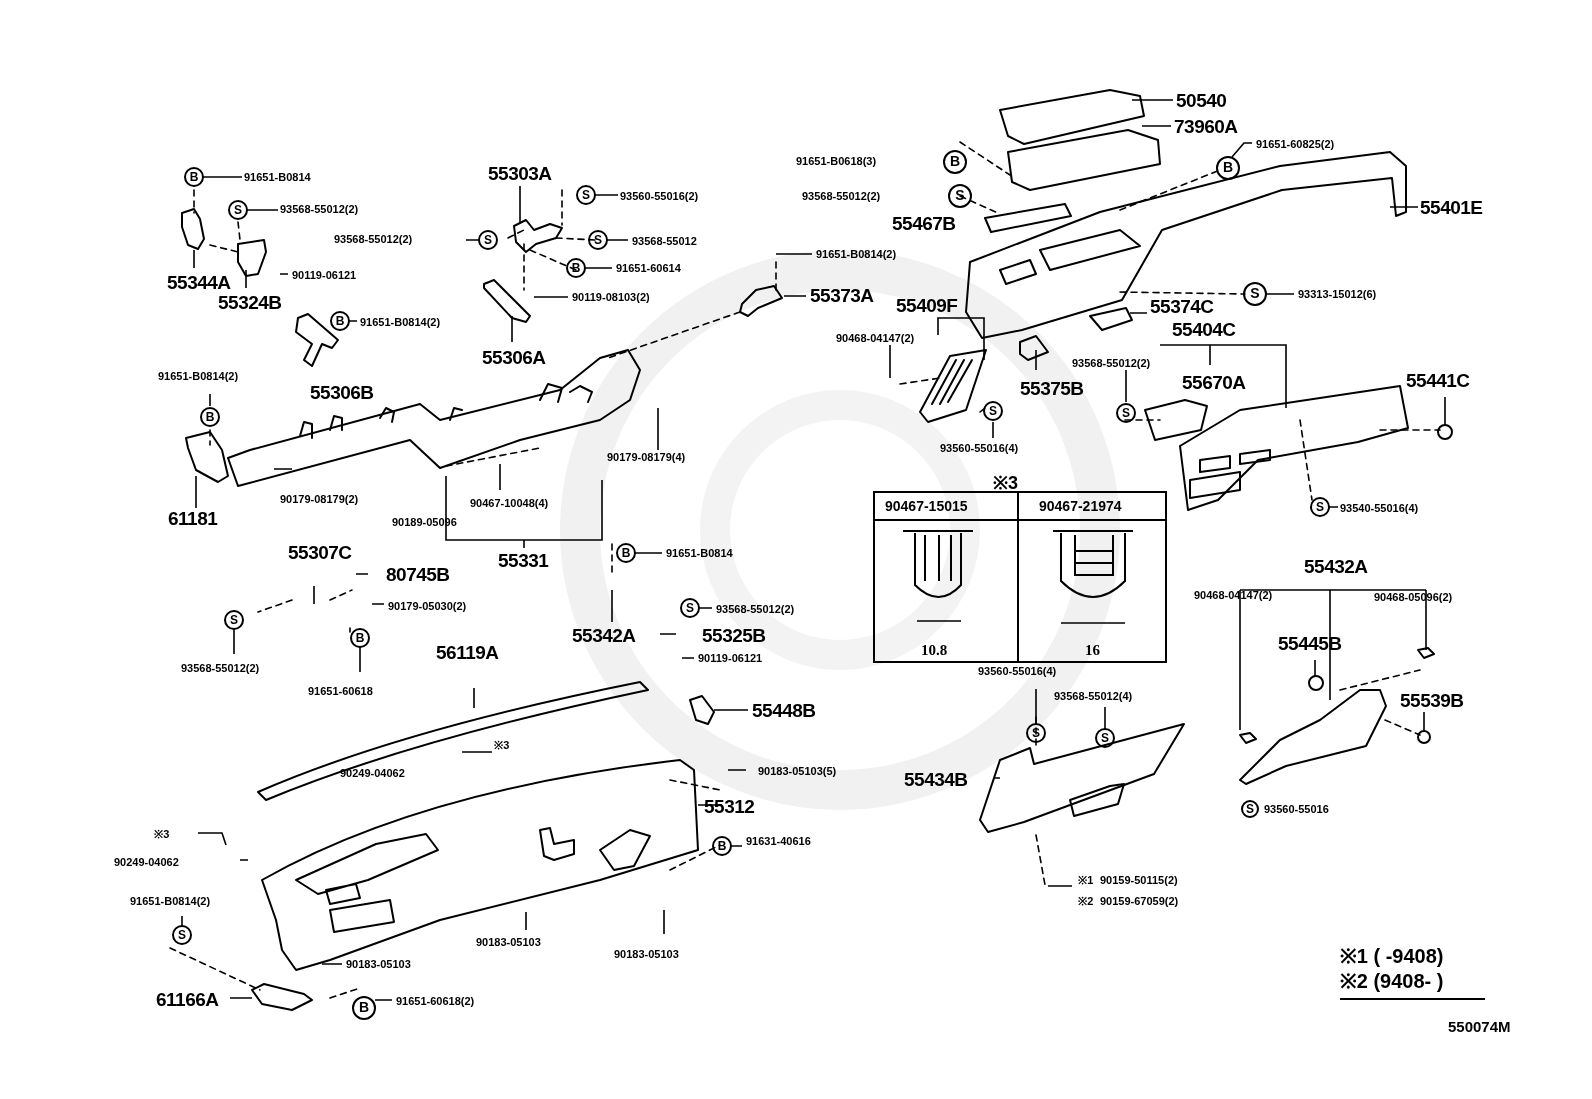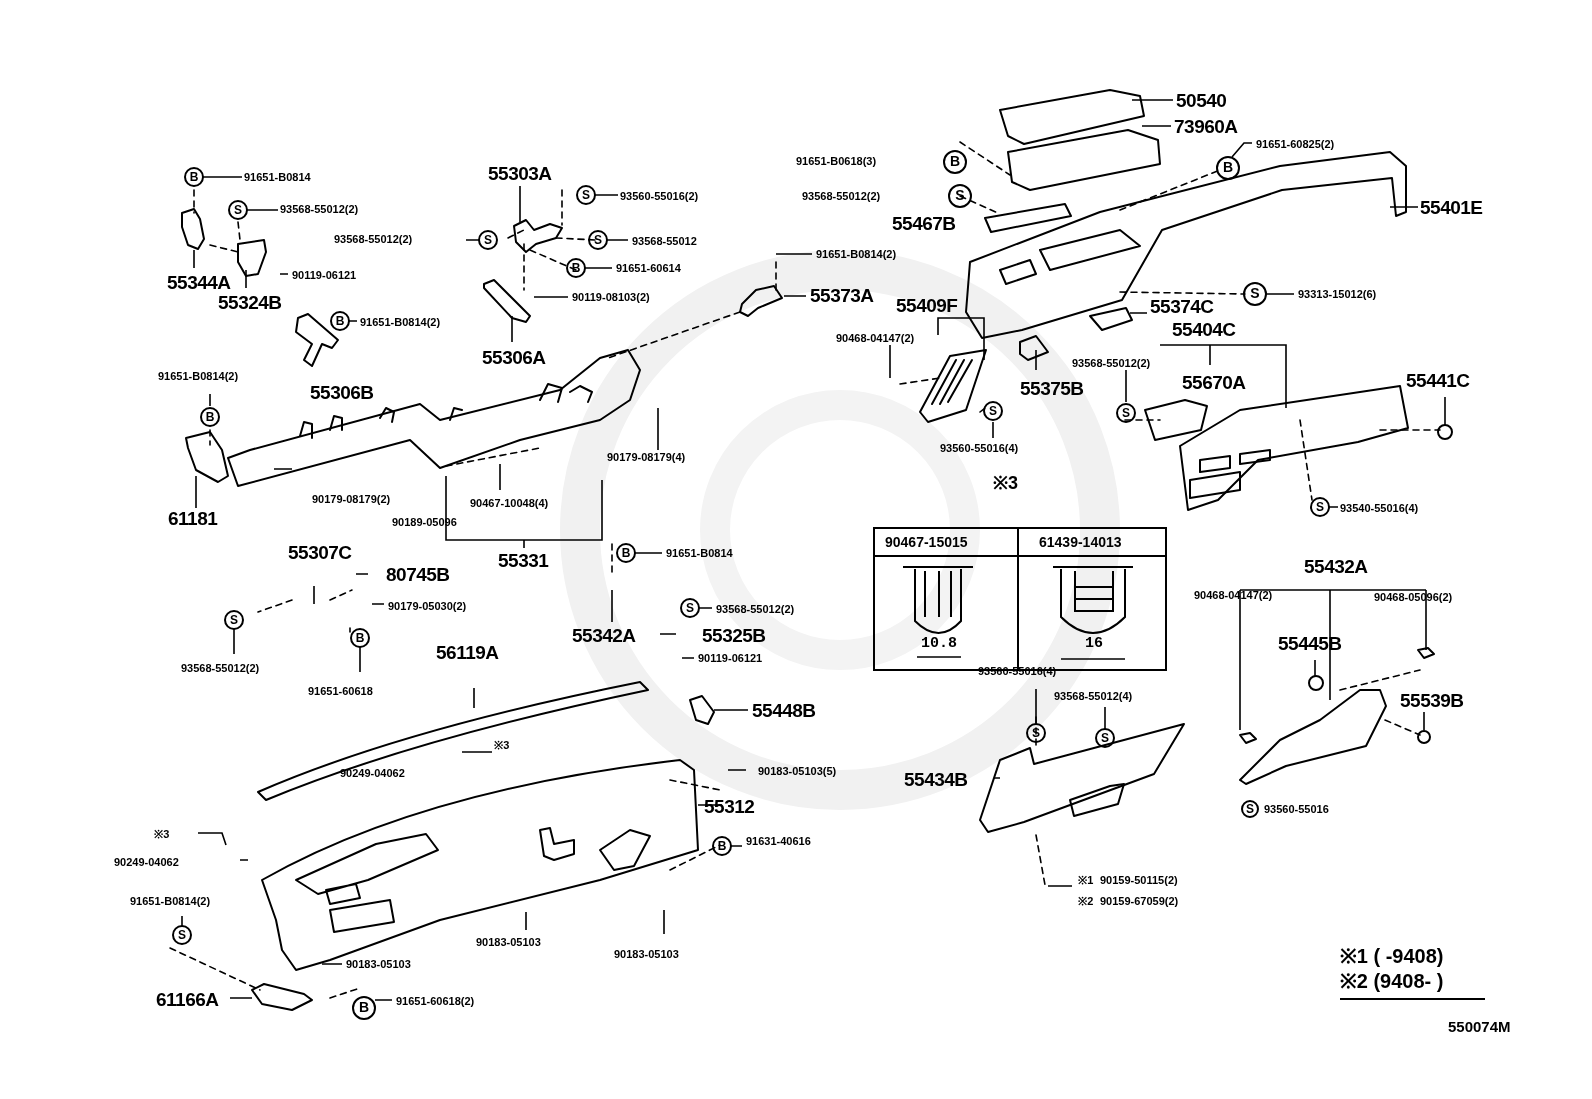--- a/index.html
+++ b/index.html
@@ -7,27 +7,27 @@
          font-family:"DejaVu Sans Mono", monospace; color:#000; }
   #canvas { position:absolute; left:0; top:0; width:1592px; height:1099px; }
   .lbl { position:absolute; font-family:"Liberation Sans", sans-serif; font-weight:bold;
          white-space:nowrap; line-height:1; transform:translateY(-50%); color:#000; }
   .big { font-size:19px; letter-spacing:-0.5px; }
   .sm  { font-size:11px; letter-spacing:0px; }
   .watermark { position:absolute; left:560px; top:250px; width:560px; height:560px;
                border-radius:50%; border:40px solid #f1f1f1; box-sizing:border-box; }
   .watermark2 { position:absolute; left:700px; top:390px; width:280px; height:280px;
                 border-radius:50%; border:30px solid #f3f3f3; box-sizing:border-box; }
-  .clip-table { position:absolute; left:873px; top:491px; width:294px; height:144px;
-                border:2px solid #000; box-sizing:border-box;margin-top:36px; }
+  .clip-table { position:absolute; left:873px; top:491px; width:294px; height:172px;
+                border:2px solid #000; box-sizing:border-box; }
   .clip-table .hdr { position:absolute; top:0; height:26px; width:100%; border-bottom:2px solid #000; }
   .clip-table .divider { position:absolute; left:142px; top:0; bottom:0; border-left:2px solid #000; }
   .clip-table .cell-label { position:absolute; top:5px; font-family:"Liberation Sans", sans-serif;
                             font-weight:bold; font-size:14px; }
-  .clip-table .dim { position:absolute; bottom:17px; font-family:Liberation Mono, monospace;
+  .clip-table .dim { position:absolute; bottom:2px; font-family:Liberation Serif, serif;
                      font-weight:bold; font-size:15px;text-align:center; }
   .clip-title { position:absolute; left:993px; top:470px; font-family:"Liberation Sans", sans-serif;
                 font-weight:bold; font-size:18px; }
   .footnote { position:absolute; left:1340px; top:944px; width:145px; border-bottom:2px solid #000;
               padding-bottom:4px; }
   .footnote div { font-family:"Liberation Sans", sans-serif; font-weight:bold; font-size:20px; line-height:1.25; }
   .ref-code { position:absolute; left:1448px; top:1018px; font-family:"Liberation Sans", sans-serif;
               font-weight:bold; font-size:15px; }
 </style>
 </head>
@@ -165,21 +165,21 @@
 <span class="lbl sm" style="left:620px;top:196px">93560-55016(2)</span>
 <span class="lbl sm" style="left:334px;top:239px">93568-55012(2)</span>
 <span class="lbl sm" style="left:632px;top:241px">93568-55012</span>
 <span class="lbl sm" style="left:616px;top:268px">91651-60614</span>
 <span class="lbl sm" style="left:572px;top:297px">90119-08103(2)</span>
 <span class="lbl big" style="left:482px;top:357px">55306A</span>
 <span class="lbl sm" style="left:816px;top:254px">91651-B0814(2)</span>
 <span class="lbl big" style="left:810px;top:295px">55373A</span>
 <span class="lbl sm" style="left:158px;top:376px">91651-B0814(2)</span>
 <span class="lbl big" style="left:168px;top:518px">61181</span>
-<span class="lbl sm" style="left:312px;top:499px">90179-08179(2)</span>
+<span class="lbl sm" style="left:280px;top:499px">90179-08179(2)</span>
 <span class="lbl sm" style="left:392px;top:522px">90189-05096</span>
 <span class="lbl sm" style="left:470px;top:503px">90467-10048(4)</span>
 <span class="lbl big" style="left:498px;top:560px">55331</span>
 <span class="lbl sm" style="left:607px;top:457px">90179-08179(4)</span>
 
 <span class="lbl big" style="left:1176px;top:100px">50540</span>
 <span class="lbl big" style="left:1174px;top:126px">73960A</span>
 <span class="lbl sm" style="left:796px;top:161px">91651-B0618(3)</span>
 <span class="lbl sm" style="left:1256px;top:144px">91651-60825(2)</span>
 <span class="lbl sm" style="left:802px;top:196px">93568-55012(2)</span>
@@ -236,21 +236,21 @@
 <span class="lbl sm" style="left:1374px;top:597px">90468-05096(2)</span>
 <span class="lbl big" style="left:1278px;top:643px">55445B</span>
 <span class="lbl big" style="left:1400px;top:700px">55539B</span>
 <span class="lbl sm" style="left:1264px;top:809px">93560-55016</span>
 
 <div class="clip-title">※3</div>
 <div class="clip-table">
   <div class="hdr"></div>
   <div class="divider"></div>
   <span class="cell-label" style="left:10px">90467-15015</span>
-  <span class="cell-label" style="left:164px">61439-14013</span>
+  <span class="cell-label" style="left:164px">90467-21974</span>
   <svg style="position:absolute;left:0;top:28px" width="290" height="110">
     <g fill="none" stroke="#000" stroke-width="2">
       <path d="M28,10 L98,10 M40,12 L40,64 Q64,88 86,64 L86,12 M50,14 L50,60 M64,14 L64,60 M76,14 L76,60"></path>
       <path d="M42,100 L86,100" stroke-width="1.5"></path>
       <path d="M178,10 L258,10 M186,12 L186,60 Q218,92 250,60 L250,12 M200,14 L200,54 L238,54 L238,14 M200,30 L238,30 M200,42 L238,42"></path>
       <path d="M186,102 L250,102" stroke-width="1.5"></path>
     </g>
   </svg>
   <span class="dim" style="left:46px">10.8</span>
   <span class="dim" style="left:210px">16</span>

